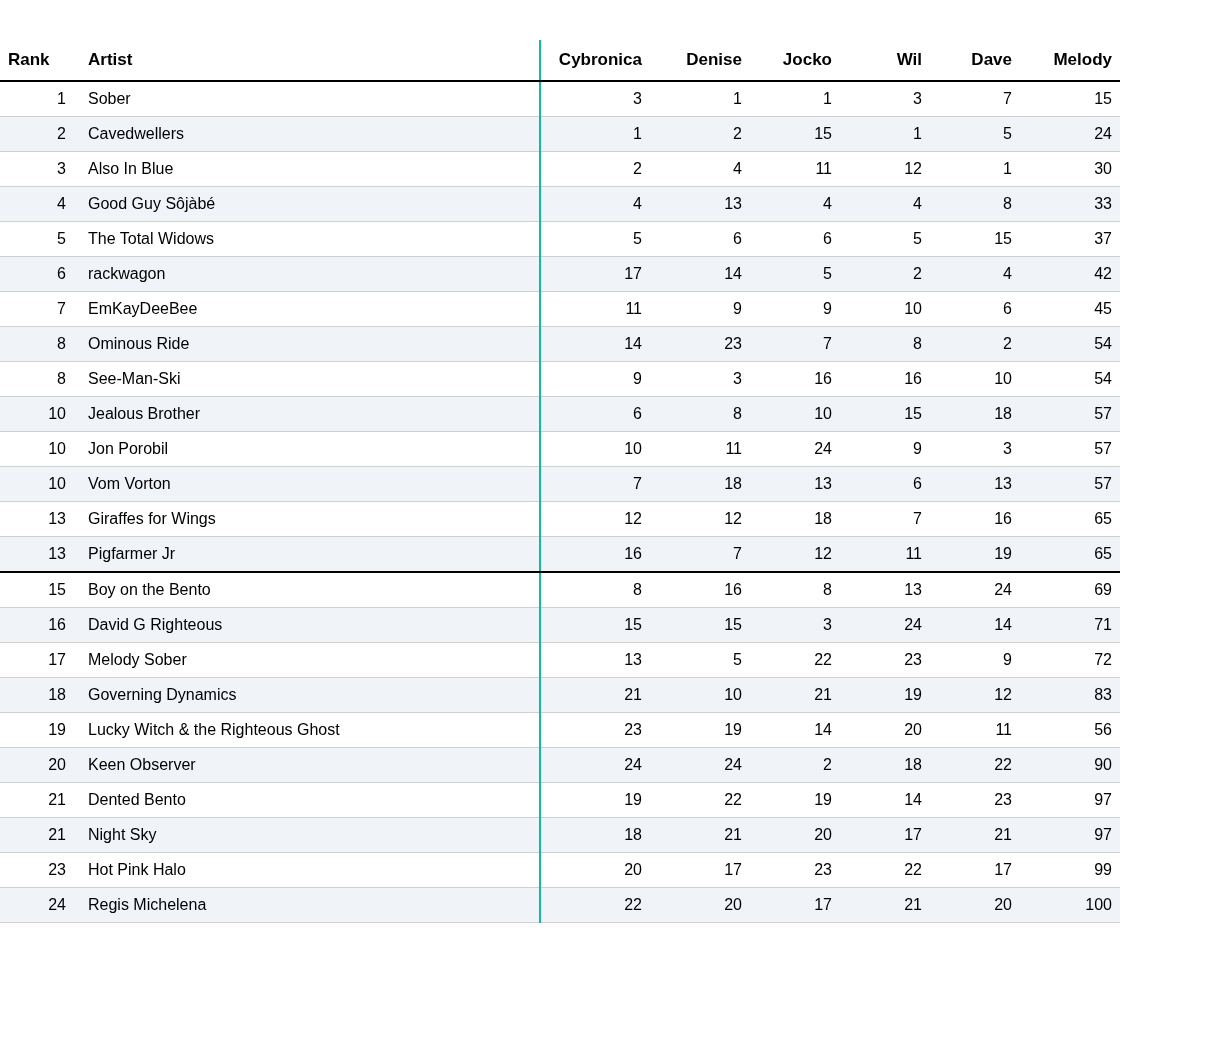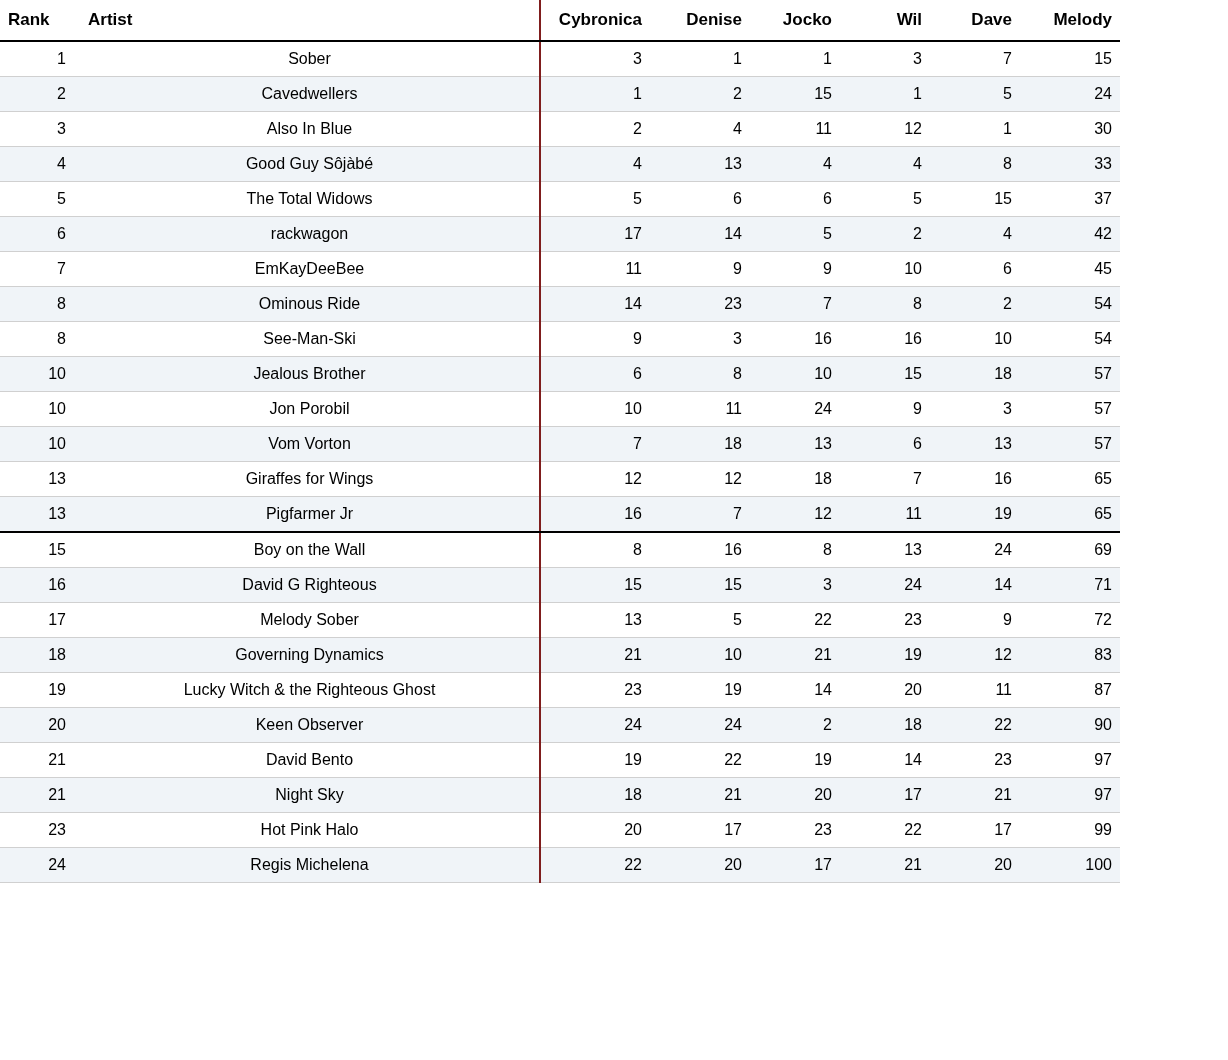--- a/index.html
+++ b/index.html
@@ -10,20 +10,21 @@
     body {
       font-family: Arial, sans-serif;
       font-size: 16px;
       background: #fff;
       padding: 0;
     }
     table {
       width: 1066px;
       border-collapse: collapse;
       table-layout: fixed;
+      margin-top: 40px;
     }
     col.rank { width: 80px; }
     col.artist { width: 460px; }
     col.cybronica { width: 110px; }
     col.denise { width: 100px; }
     col.jocko { width: 90px; }
     col.wil { width: 90px; }
     col.dave { width: 90px; }
     col.total { width: 100px; }
 
@@ -42,31 +43,31 @@
       padding: 8px 8px;
       border-bottom: 1px solid #d0d0d0;
       font-size: 16px;
       color: #000;
     }
     tbody tr td.rank-cell {
       text-align: right;
       padding-right: 14px;
     }
     tbody tr td.artist-cell {
-      text-align: center;
+      text-align: left;
     }
     tbody tr td.num-cell {
       text-align: right;
     }
     .divider-row td {
       border-bottom: 2px solid #000 !important;
     }
     
     td.artist-cell, th.artist-col {
-      border-right: 2px solid #7f1d1d;
+      border-right: 2px solid #14b8a6;
       padding-right: 8px;
     }
     
     tbody tr:nth-child(even) {
       background: #f0f4f8;
     }
     tbody tr:nth-child(odd) {
       background: #fff;
     }
   </style>
@@ -232,21 +233,21 @@
         <td class="artist-cell">Pigfarmer Jr</td>
         <td class="num-cell">16</td>
         <td class="num-cell">7</td>
         <td class="num-cell">12</td>
         <td class="num-cell">11</td>
         <td class="num-cell">19</td>
         <td class="num-cell">65</td>
       </tr>
       <tr>
         <td class="rank-cell">15</td>
-        <td class="artist-cell">Boy on the Wall</td>
+        <td class="artist-cell">Boy on the Bento</td>
         <td class="num-cell">8</td>
         <td class="num-cell">16</td>
         <td class="num-cell">8</td>
         <td class="num-cell">13</td>
         <td class="num-cell">24</td>
         <td class="num-cell">69</td>
       </tr>
       <tr>
         <td class="rank-cell">16</td>
         <td class="artist-cell">David G Righteous</td>
@@ -278,35 +279,35 @@
         <td class="num-cell">83</td>
       </tr>
       <tr>
         <td class="rank-cell">19</td>
         <td class="artist-cell">Lucky Witch &amp; the Righteous Ghost</td>
         <td class="num-cell">23</td>
         <td class="num-cell">19</td>
         <td class="num-cell">14</td>
         <td class="num-cell">20</td>
         <td class="num-cell">11</td>
-        <td class="num-cell">87</td>
+        <td class="num-cell">56</td>
       </tr>
       <tr>
         <td class="rank-cell">20</td>
         <td class="artist-cell">Keen Observer</td>
         <td class="num-cell">24</td>
         <td class="num-cell">24</td>
         <td class="num-cell">2</td>
         <td class="num-cell">18</td>
         <td class="num-cell">22</td>
         <td class="num-cell">90</td>
       </tr>
       <tr>
         <td class="rank-cell">21</td>
-        <td class="artist-cell">David Bento</td>
+        <td class="artist-cell">Dented Bento</td>
         <td class="num-cell">19</td>
         <td class="num-cell">22</td>
         <td class="num-cell">19</td>
         <td class="num-cell">14</td>
         <td class="num-cell">23</td>
         <td class="num-cell">97</td>
       </tr>
       <tr>
         <td class="rank-cell">21</td>
         <td class="artist-cell">Night Sky</td>

